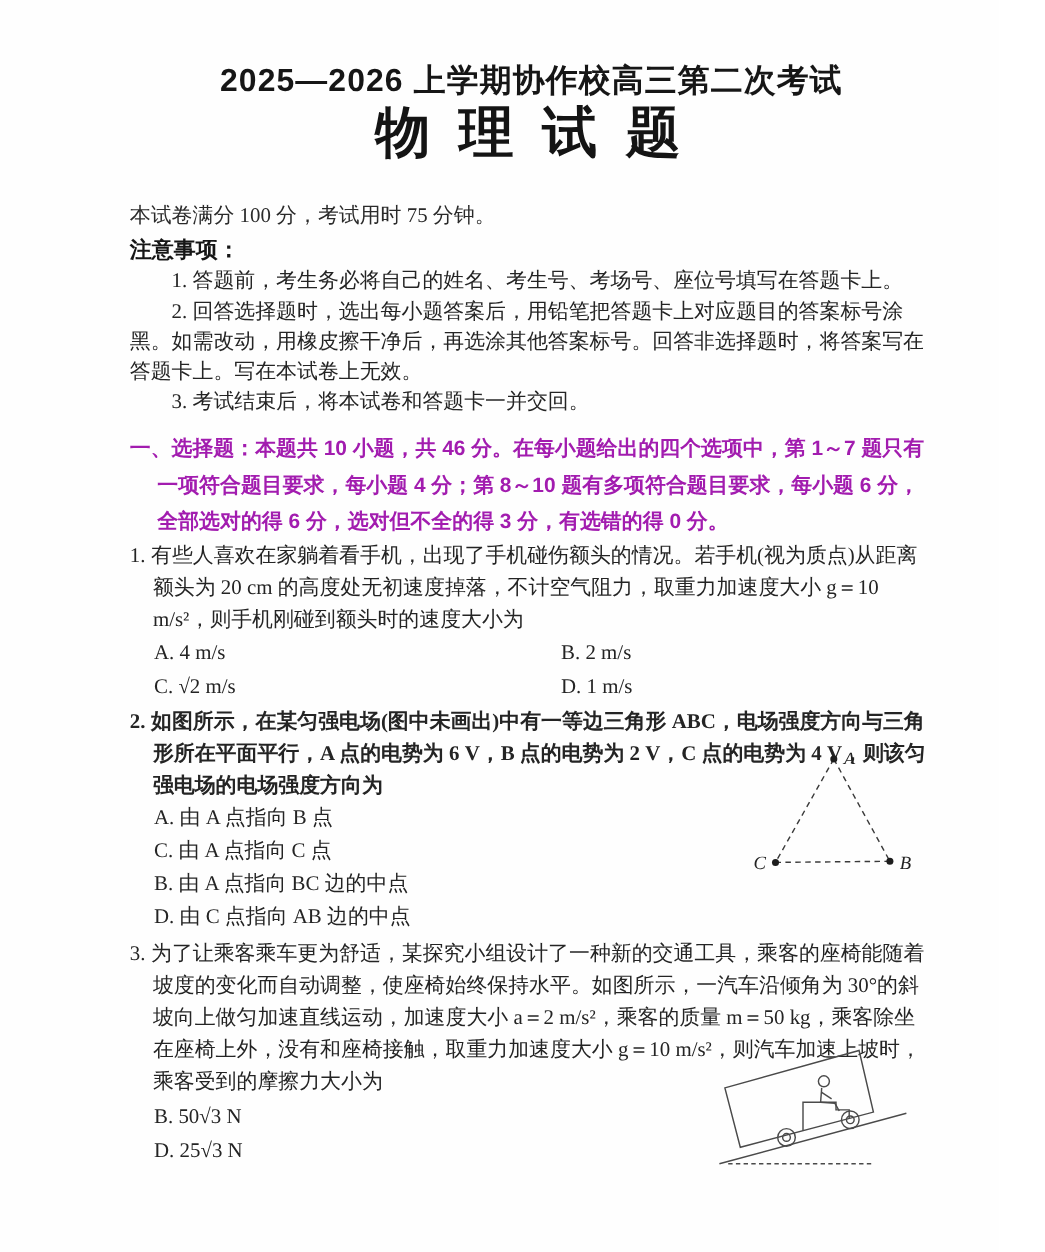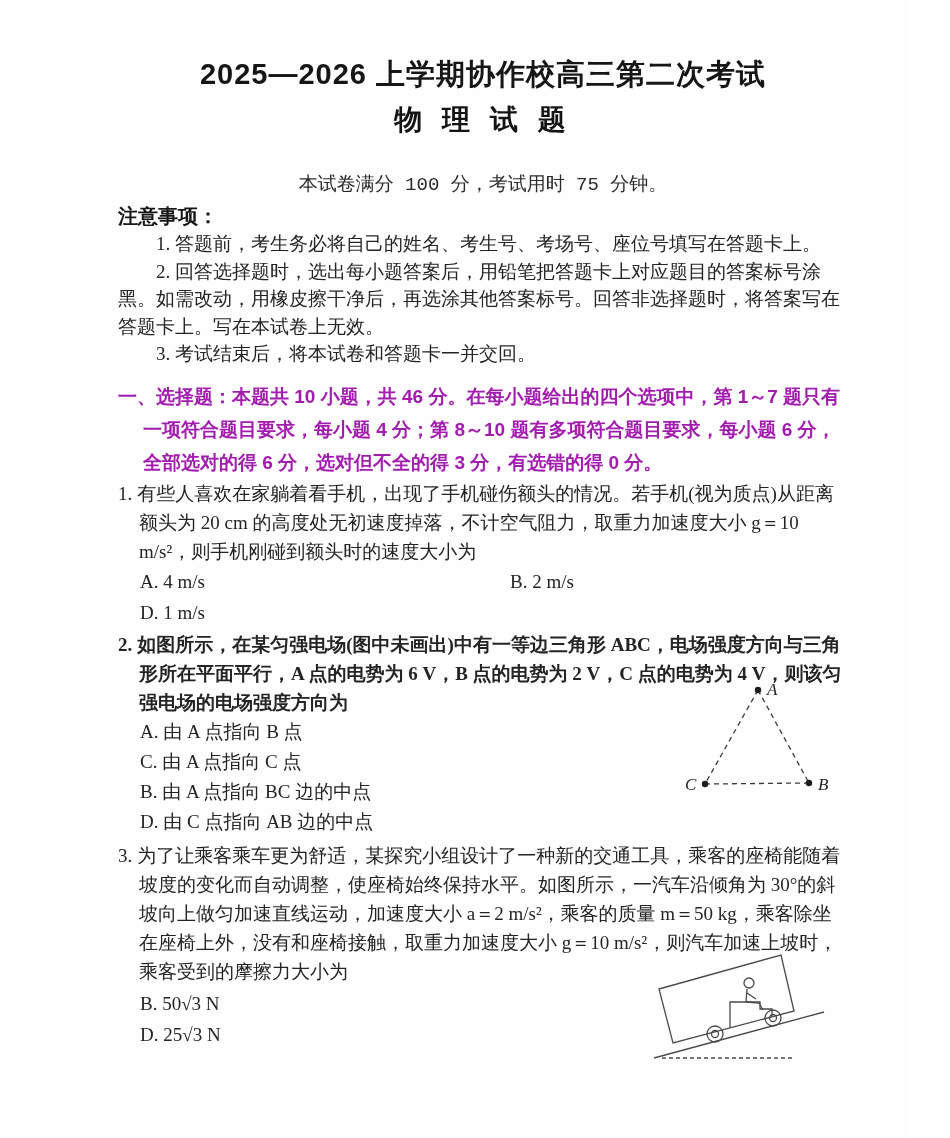--- a/index.html
+++ b/index.html
@@ -15,25 +15,25 @@
     position:absolute; left:118px; top:56px; width:730px;
     font-size:19px;
   }
   .title1 {
     font-family:"Liberation Sans","DejaVu Sans",sans-serif;
     font-size:29px; font-weight:bold; color:#161616;
     text-align:center; line-height:36px; letter-spacing:1px;
   }
   .title2 {
     font-family:"Liberation Sans","DejaVu Sans",sans-serif;
-    font-size:28px; font-weight:bold; color:#141414;
+    font-size:50px; font-weight:bold; color:#141414;
     text-align:center; line-height:48px; letter-spacing:6px;
     margin-top:4px;
   }
-  .subtitle { text-align:center; line-height:26px; margin-top:28px; color:#2a2a2a;font-family:Liberation Mono, monospace; }
+  .subtitle { text-align:left; line-height:26px; margin-top:40px; color:#2a2a2a; }
   .notice-header {
     font-family:"Liberation Sans","DejaVu Sans",sans-serif;
     font-weight:bold; font-size:20px; color:#161616;
     line-height:27px; margin-top:5px;
   }
   p { margin:0; }
   .notice-item { line-height:27.5px; text-indent:2em; }
   .section-header {
     font-family:"Liberation Sans","DejaVu Sans",sans-serif;
     font-weight:bold; font-size:19px; color:#a21caf;
@@ -73,20 +73,21 @@
     <p class="notice-item">1. 答题前，考生务必将自己的姓名、考生号、考场号、座位号填写在答题卡上。</p>
     <p class="notice-item">2. 回答选择题时，选出每小题答案后，用铅笔把答题卡上对应题目的答案标号涂黑。如需改动，用橡皮擦干净后，再选涂其他答案标号。回答非选择题时，将答案写在答题卡上。写在本试卷上无效。</p>
     <p class="notice-item">3. 考试结束后，将本试卷和答题卡一并交回。</p>
 
     <p class="section-header">一、选择题：本题共 10 小题，共 46 分。在每小题给出的四个选项中，第 1～7 题只有一项符合题目要求，每小题 4 分；第 8～10 题有多项符合题目要求，每小题 6 分，全部选对的得 6 分，选对但不全的得 3 分，有选错的得 0 分。</p>
 
     <p class="question q1"><span class="q-num">1.</span><span>有些人喜欢在家躺着看手机，出现了手机碰伤额头的情况。若手机(视为质点)从距离额头为 20 cm 的高度处无初速度掉落，不计空气阻力，取重力加速度大小 g＝10 m/s²，则手机刚碰到额头时的速度大小为</span></p>
     <div class="options-2col">
       <div>A. 4 m/s</div>
       <div>B. 2 m/s</div>
+      <div>C. √2 m/s</div>
       <div>D. 1 m/s</div>
     </div>
 
     <p class="question q2"><span class="q-num">2.</span><span>如图所示，在某匀强电场(图中未画出)中有一等边三角形 ABC，电场强度方向与三角形所在平面平行，A 点的电势为 6 V，B 点的电势为 2 V，C 点的电势为 4 V，则该匀强电场的电场强度方向为</span></p>
     <div class="options-1col">
       <div>A. 由 A 点指向 B 点</div>
       <div>C. 由 A 点指向 C 点</div>
       <div>B. 由 A 点指向 BC 边的中点</div>
       <div>D. 由 C 点指向 AB 边的中点</div>
     </div>

